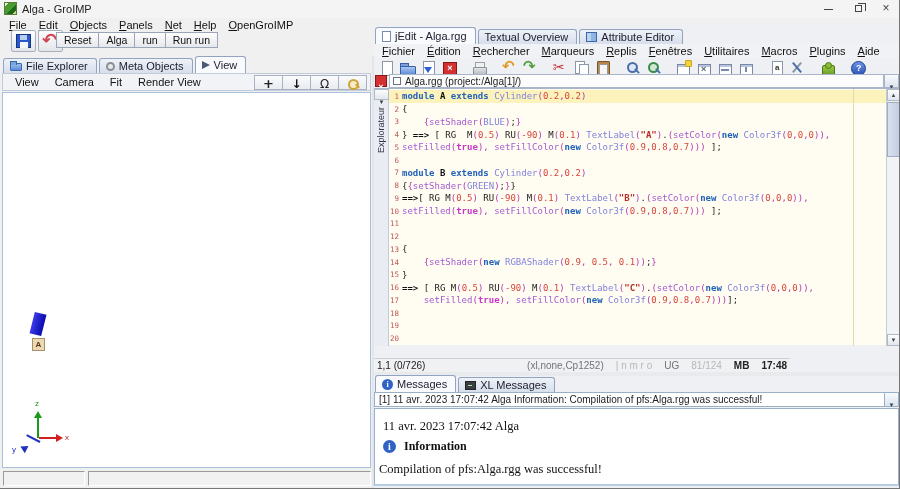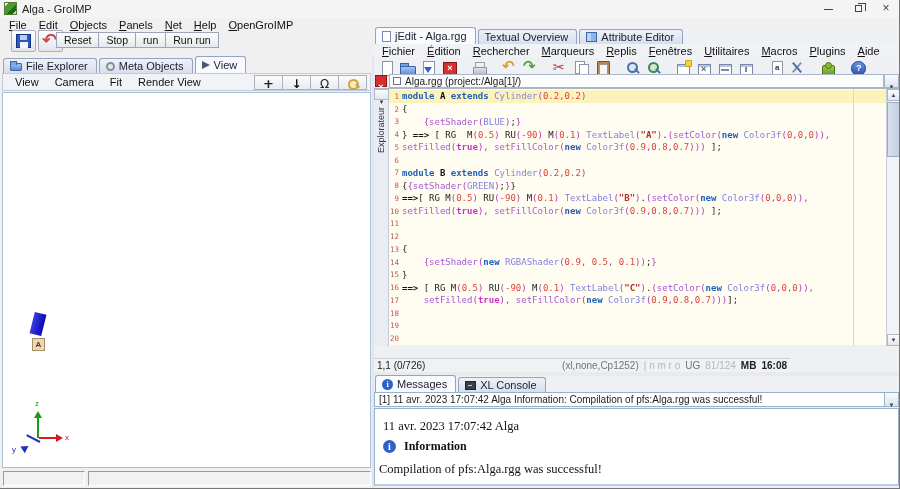--- a/index.html
+++ b/index.html
@@ -154,21 +154,21 @@
 #vs-up{left:0;top:0}#vs-down{left:0;bottom:0}
 #vthumb{position:absolute;left:0;top:13px;width:13px;height:55px;background:linear-gradient(90deg,#d9e1ee,#c2cee2);border:1px solid #9fadc4}
 #ed-hscroll{position:absolute;left:15px;top:320px;width:497px;height:13px;background:#f1f3f6;border-top:1px solid #c4ccd8}
 #hs-left{left:0;top:0;height:11px}#hs-right{right:0;top:0;height:11px}
 #hthumb{position:absolute;left:13px;top:0;width:412px;height:11px;background:linear-gradient(#d9e1ee,#c2cee2);border:1px solid #9fadc4}
 #hs-corner{position:absolute;left:512px;top:320px;width:14px;height:13px;background:#e7ebf1}
 
 
 #ed-status{position:absolute;left:0;top:333px;width:416px;height:14px;background:#f0f1f3;border-top:1px solid #cdd2da;font-size:10px;color:#222}
 #caret-pos{position:absolute;left:3px;top:1px}
-#status-right{position:absolute;right:3px;top:1px;display:flex;gap:5px;white-space:nowrap}
+#status-right{position:absolute;right:3px;top:1px;display:flex;gap:12px;white-space:nowrap}
 .st-dim{color:#b5b8bd}.st-mid{color:#70747a}.st-dark{color:#222;font-weight:bold}
 
 
 #bsplit{position:absolute;left:0;top:347px;width:526px;height:4px;background:#e8eaee}
 #msg-tabs{position:absolute;left:1px;top:351px;height:16px}
 #msg-combo{position:absolute;left:0;top:367px;width:576px;height:15px;background:#fff;border:1px solid #9ab0c8;font-size:10px;color:#222;line-height:13px;padding-left:4px;white-space:nowrap;overflow:hidden}
 #msg-drop{position:absolute;left:510px;top:367px;width:15px;height:15px;border:1px solid #9ab0c8;background:linear-gradient(#f8fafc,#dde4ee);text-align:center}
 #msg-drop::before{content:"▼";font-size:6px;color:#345;line-height:14px}
 #msg-detail{position:absolute;left:0;top:383px;width:525px;height:78px;background:#fff;border:1px solid #9ab0c8;border-bottom:2px solid #b9cde4;font-family:"Liberation Serif",serif;color:#111}
 #msg-ts{position:absolute;left:8px;top:10px;font-size:12.5px}
@@ -205,21 +205,21 @@
     </div>
 
   <div id="tb-save" class="abs icobtn">
       <span class="floppy"></span>
     </div>
   <div id="tb-undo" class="abs icobtn">
       <span class="undo-glyph"></span>
     </div>
   <div id="run-buttons" class="abs">
       <span class="run-btn">Reset</span>
-      <span class="run-btn">Stop</span>
+      <span class="run-btn">Alga</span>
       <span class="run-btn">run</span>
       <span class="run-btn">Run run</span>
     </div>
 
   <div id="left-tabs" class="abs tabs-row">
       <div class="tab">
         <span class="tabico folder-icon"></span>
         <span class="tablabel">File Explorer</span>
       </div>
       <div class="tab">
@@ -427,33 +427,33 @@
     </div>
 
     <div id="ed-status">
       <span id="caret-pos">1,1 (0/726)</span>
       <span id="status-right">
         <span class="st-mid">(xl,none,Cp1252)</span>
         <span class="st-dim">| n m r o</span>
         <span class="st-mid">UG</span>
         <span class="st-dim">81/124</span>
         <span class="st-dark">MB</span>
-        <span class="st-dark">16:08</span>
+        <span class="st-dark">17:48</span>
       </span>
     </div>
 
     <div id="bsplit"></div>
     <div id="msg-tabs" class="tabs-row">
         <div class="tab active">
           <span class="tabico info-icon"></span>
           <span class="tablabel">Messages</span>
         </div>
         <div class="tab">
           <span class="tabico console-icon"></span>
-          <span class="tablabel">XL Console</span>
+          <span class="tablabel">XL Messages</span>
         </div>
       </div>
     <div id="msg-combo">[1] 11 avr. 2023 17:07:42 Alga Information: Compilation of pfs:Alga.rgg was successful!</div>
     <div id="msg-drop"></div>
     <div id="msg-detail">
       <div id="msg-ts">11 avr. 2023 17:07:42 Alga</div>
       <div id="msg-head">
         <span class="tabico info-icon"></span>
         <span id="msg-heading">Information</span>
       </div>

